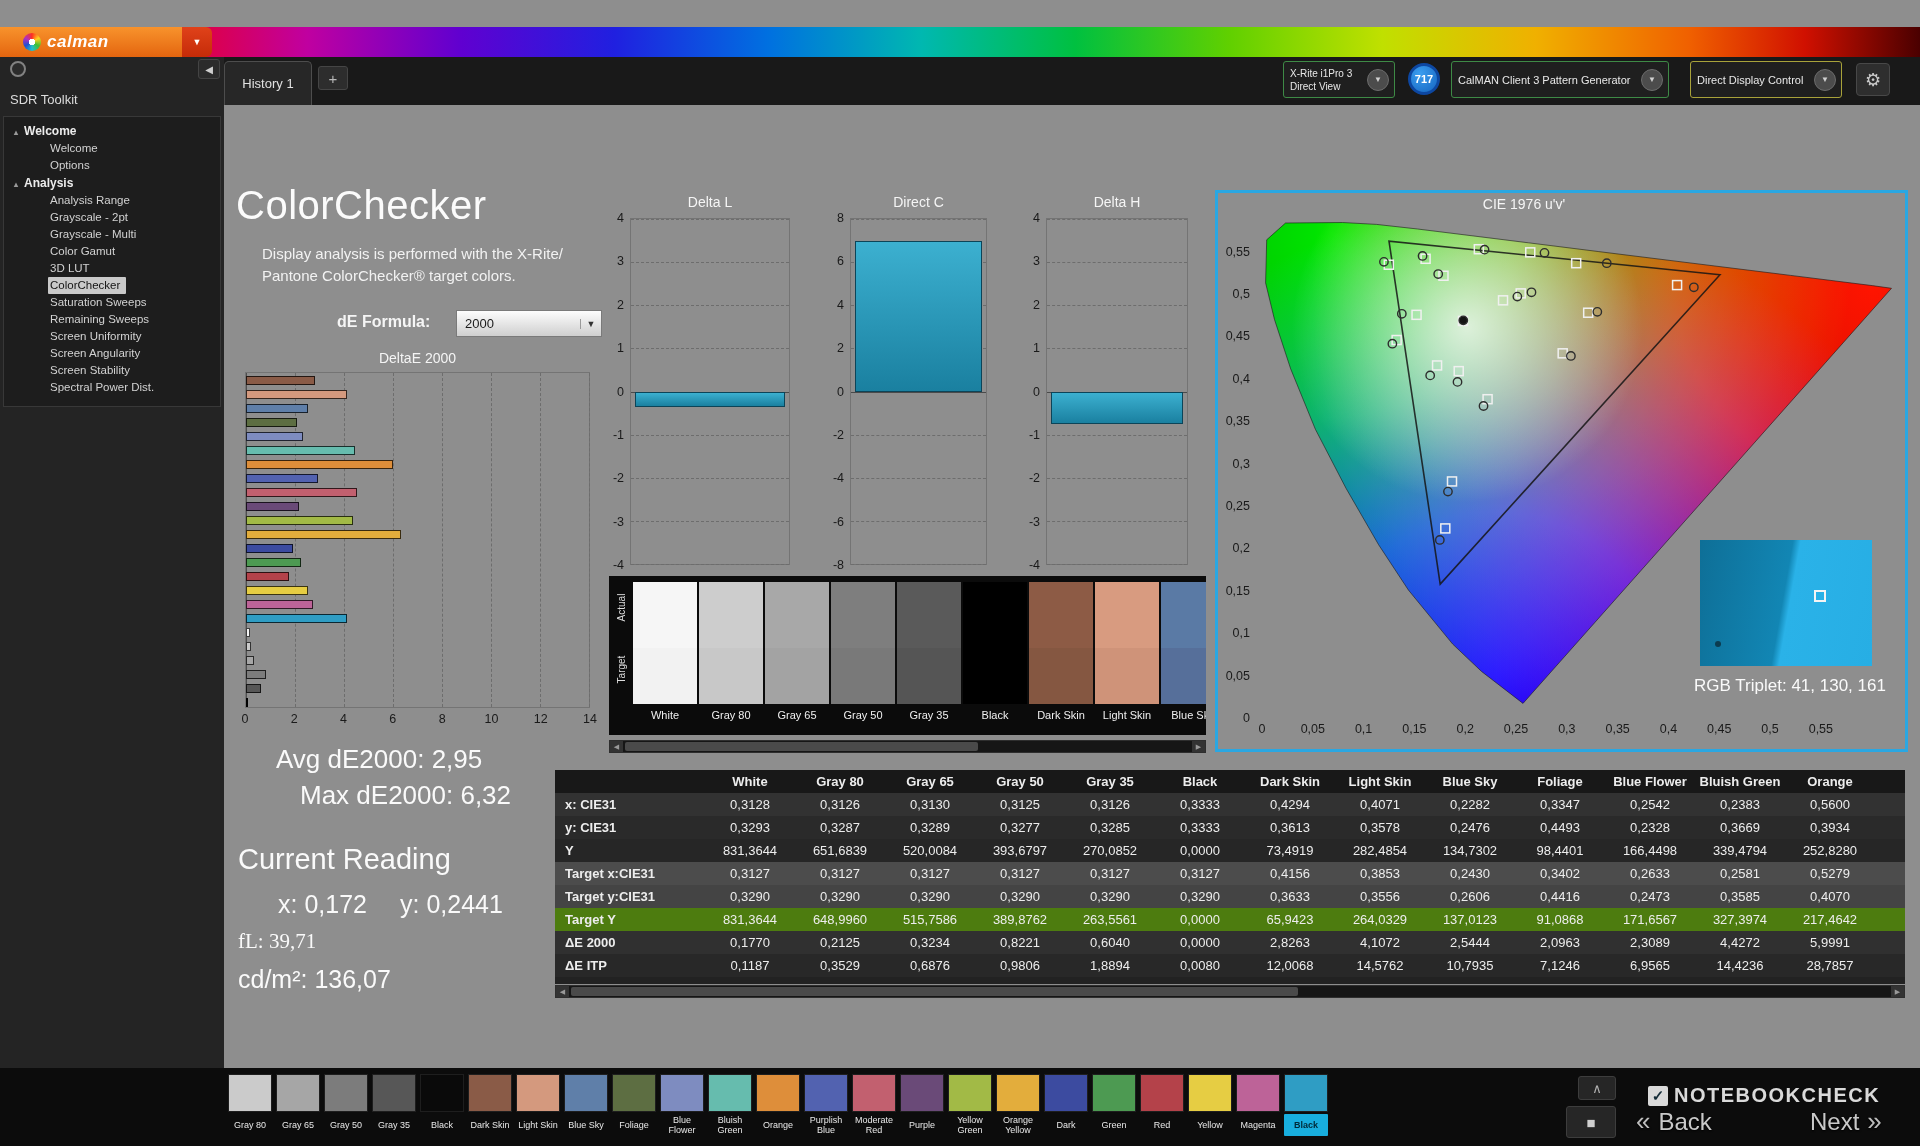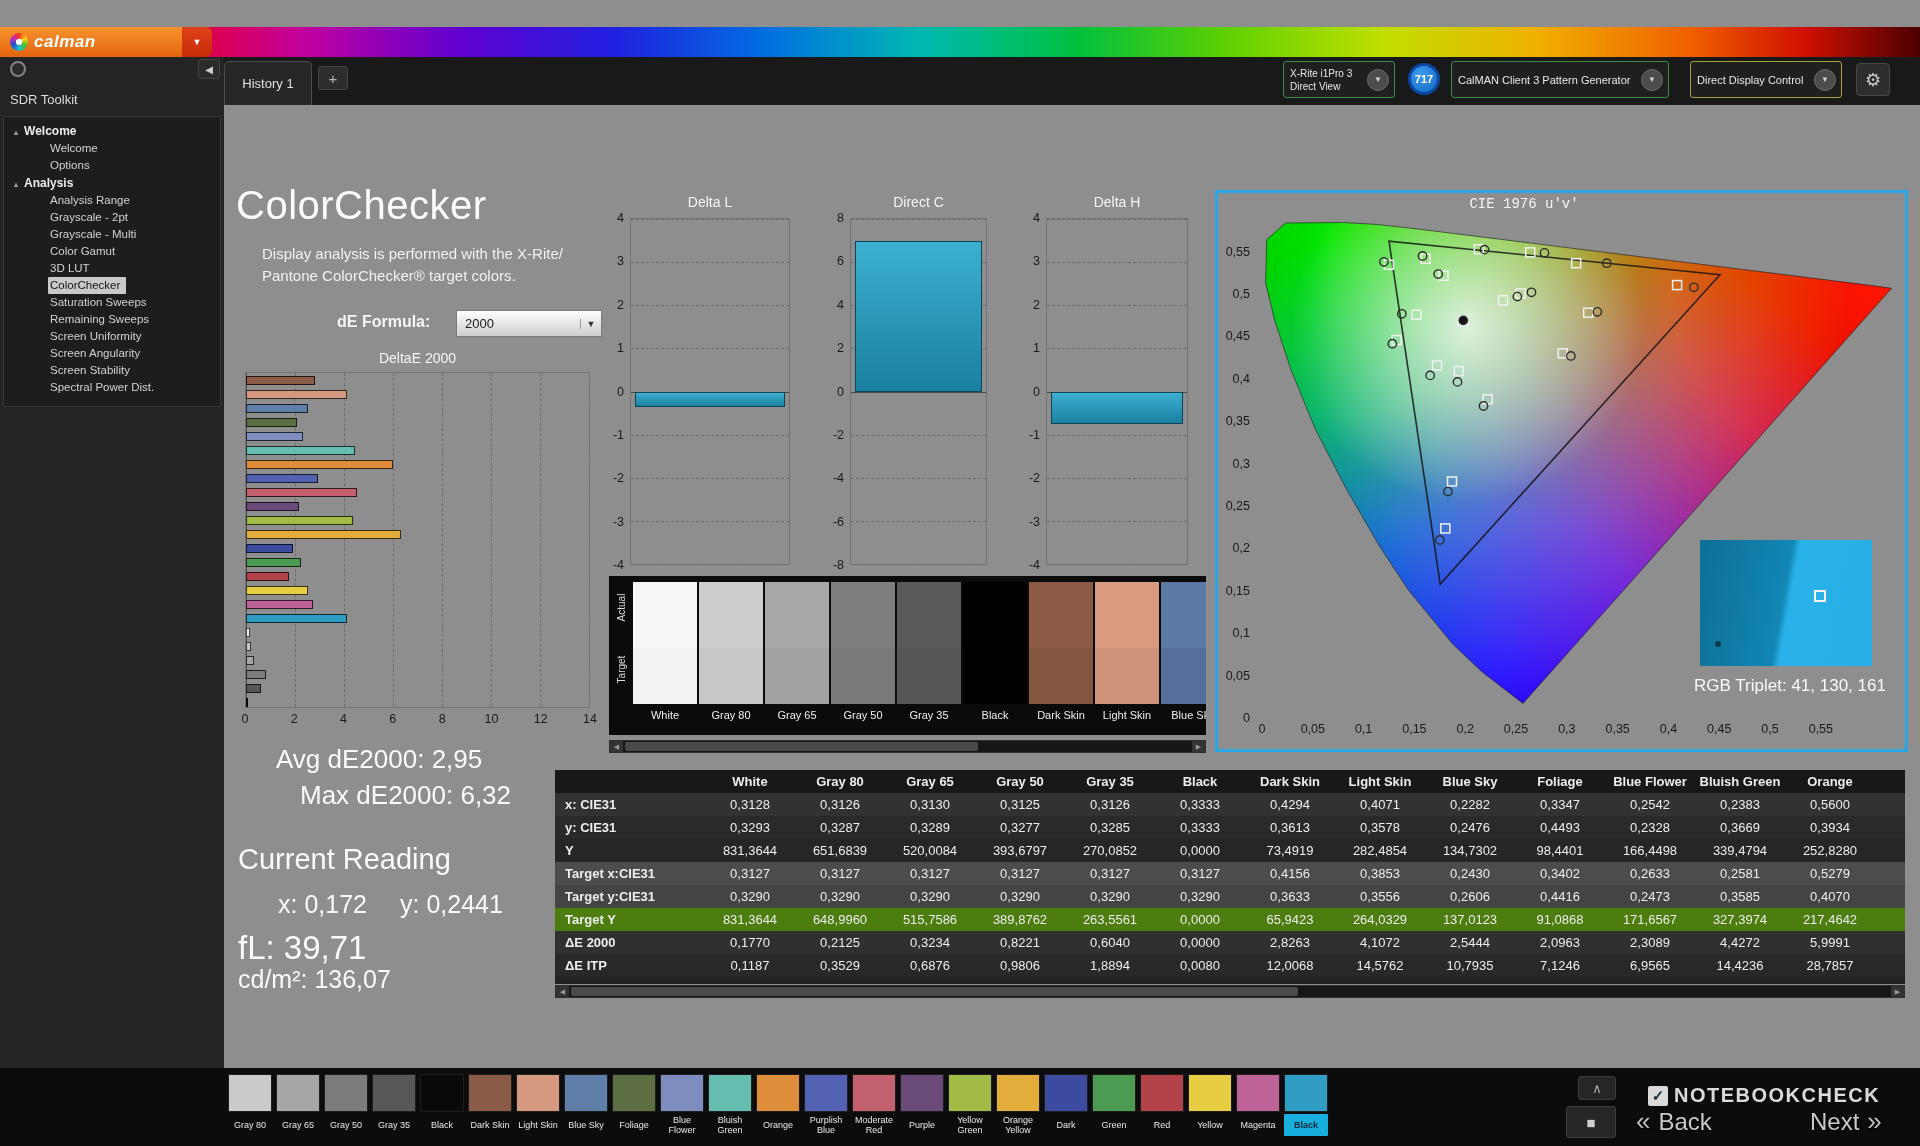--- a/index.html
+++ b/index.html
@@ -11,21 +11,21 @@
   #titlebar{left:0;top:0;width:1920px;height:27px;background:#1c1c1e;display:flex;align-items:center;color:#d6d6d6;font-size:12.5px;}
   #title-icon{width:12px;height:12px;margin:0 9px 0 10px;transform:rotate(45deg);
      background:conic-gradient(#e02020,#e0a020,#30b030,#2090d0,#7030c0,#e02020);border-radius:2px;}
   .win-btn{width:46px;height:27px;display:flex;align-items:center;justify-content:center;color:#c9c9c9;font-size:13px;}
   #win-btns{margin-left:auto;display:flex;}
 
   
   #rainbow{left:0;top:27px;width:1920px;height:30px;
     background:linear-gradient(90deg,#3c0006 0%,#a00012 5%,#e00040 10%,#c000a0 16%,#6000d0 24%,#2020e0 32%,#0070e0 40%,#00b8b0 48%,#00c040 56%,#60d000 64%,#c0e000 72%,#f0b000 80%,#f06000 88%,#d01000 94%,#4a0000 100%);}
   #logo{left:0;top:27px;width:212px;height:30px;display:flex;}
-  #logo-main{flex:1;background:linear-gradient(#f8932c,#e4650f);display:flex;align-items:center;padding-left:10px;border-radius:0 0 0 0;}
+  #logo-main{flex:1;background:linear-gradient(#f8932c,#e4650f);display:flex;align-items:center;padding-left:23px;border-radius:0 0 0 0;}
   #logo-circle{width:18px;height:18px;border-radius:50%;margin-right:6px;
     background:radial-gradient(circle,#ffffff 0 3px,transparent 3.5px),conic-gradient(#ff3020,#ffd020,#40c030,#20c0d0,#2050d0,#b030c0,#ff3020);}
   #logo-text{color:#fff;font-weight:bold;font-style:italic;font-size:17px;letter-spacing:.5px;}
   #logo-caret{width:30px;background:linear-gradient(#e0421a,#c52b08);display:flex;align-items:center;justify-content:center;color:#fff;font-size:9px;border-radius:0 6px 6px 0;}
 
   
   #topbar{left:0;top:57px;width:1920px;height:48px;background:#191919;}
   #tab-history{left:224px;top:61px;width:88px;height:44px;background:#272727;border:1px solid #4d4d4d;border-bottom:none;
     border-radius:5px 5px 0 0;display:flex;align-items:center;justify-content:center;color:#e0e0e0;font-size:13px;box-sizing:border-box;}
   #tab-add{left:318px;top:66px;width:30px;height:24px;background:#2d2d2d;border:1px solid #454545;border-radius:3px;
@@ -99,39 +99,39 @@
   .scell .slab{height:22px;display:flex;align-items:center;justify-content:center;color:#efefef;font-size:11px;white-space:nowrap;}
   .hscroll{background:#161616;border:1px solid #2e2e2e;display:flex;align-items:center;box-sizing:border-box;}
   .hs-arrow{width:13px;height:100%;background:#333;color:#999;font-size:7px;display:flex;align-items:center;justify-content:center;}
   .hs-track{flex:1;position:relative;height:100%;}
   .hs-thumb{position:absolute;top:1px;bottom:1px;background:#4a4a4a;border-radius:2px;}
   #strip-scroll{left:609px;top:740px;width:597px;height:13px;}
   #table-scroll{left:555px;top:985px;width:1350px;height:13px;}
 
   
   #cie-panel{left:1215px;top:190px;width:693px;height:562px;border:3px solid #2aa7e2;box-sizing:border-box;}
-  #cie-title{left:1215px;top:196px;width:618px;font-family:Liberation Mono, monospace;}
+  #cie-title{left:1215px;top:196px;width:618px;}
   #cie-svg{left:1262px;top:222px;}
   #cie-xlab{left:1262px;top:722px;width:630px;height:16px;}
   #cie-ylab{left:1212px;top:222px;width:44px;height:496px;}
   .cie-ylab-span{position:absolute;right:6px;transform:translateY(-50%);color:#1a1a1a;font-size:12.5px;}
   #rgb-box{left:1700px;top:540px;width:172px;height:126px;
     background:linear-gradient(100deg,#0e6f97 0%,#1286b4 48%,#2ab2e8 52%,#27aee4 100%);}
   #rgb-marker{position:absolute;left:66%;top:40%;width:12px;height:12px;border:2px solid #f4f4f4;box-sizing:border-box;}
   #rgb-dot{position:absolute;left:9%;top:80%;width:6px;height:6px;border-radius:50%;background:#0b3c50;}
   #rgb-text{left:1640px;top:676px;width:300px;text-align:center;font-size:17px;color:#fafafa;}
 
   
   .stat{color:#fafafa;}
   #avg{left:276px;top:744px;font-size:26px;}
   #max{left:300px;top:780px;font-size:26px;}
   #cr-title{left:238px;top:843px;font-size:29px;}
   #cr-x{left:238px;top:890px;font-size:25px;margin-left:40px;}
   #cr-y{left:400px;top:890px;font-size:25px;}
-  #cr-fl{left:238px;top:929px;font-size:33px;}
+  #cr-fl{left:238px;top:929px;font-size:21px;font-family:Liberation Serif, serif;}
   #cr-cd{left:238px;top:965px;font-size:25px;}
 
   
   #table{left:555px;top:770px;width:1350px;height:214px;overflow:hidden;background:#222;}
   .trow{display:flex;height:23px;line-height:23px;}
   .trow.thead{background:#181818;font-weight:bold;height:23px;}
   .tcell{flex:0 0 90px;width:90px;text-align:center;font-size:13px;color:#ededed;overflow:hidden;white-space:nowrap;}
   .tlabel{flex:0 0 150px;width:150px;text-align:left;padding-left:10px;font-weight:bold;box-sizing:border-box;}
   #table .trow:nth-child(2){background:#323232;}
   #table .trow:nth-child(3){background:#2a2a2a;}

